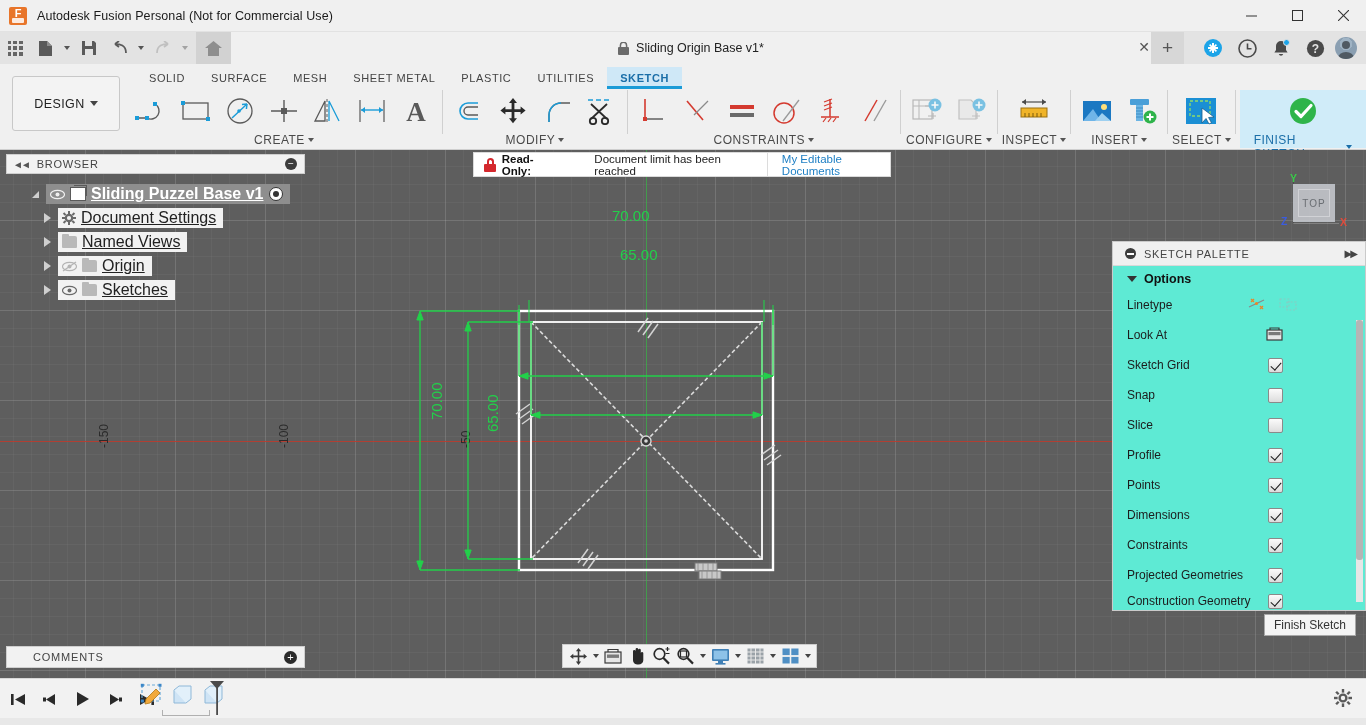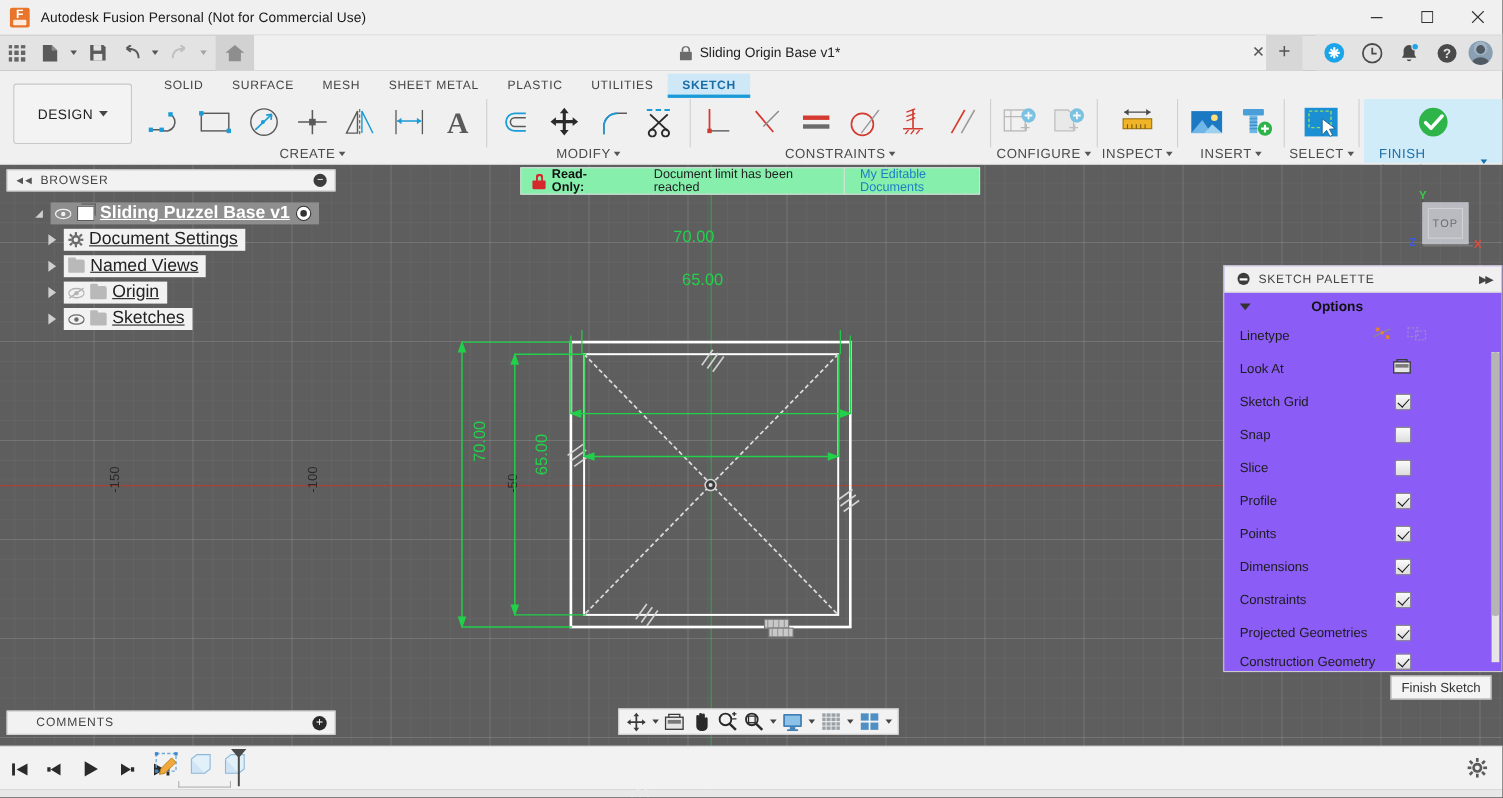--- a/index.html
+++ b/index.html
@@ -158,21 +158,21 @@
     position: absolute; color: #2b2b2b; font-size: 12px;
     transform: rotate(-90deg); transform-origin: left top; white-space: nowrap;
   }
 
   
   .sketch-svg { position: absolute; left: 0; top: 0; width: 1366px; height: 575px; }
 
   
   .readonly {
     position: absolute; left: 473px; top: 2px; height: 25px; width: 418px;
-    background: #86efac; display: flex; align-items: center; font-size: 11.5px;
+    background: #ffffff; display: flex; align-items: center; font-size: 11.5px;
     border: 1px solid #dadada;
   }
   .ro-lock { width: 12px; height: 14px; margin-left: 10px; margin-right: 7px; position: relative; }
   .ro-lock .body { position: absolute; bottom: 0; left: 0; width: 12px; height: 8px; background: #d4282d; border-radius: 1px; }
   .ro-lock .shackle { position: absolute; top: 0; left: 2.5px; width: 7px; height: 7px; border: 2px solid #d4282d; border-bottom: none; border-radius: 4px 4px 0 0; }
   .ro-label { font-weight: bold; color: #111; margin-right: 38px; }
   .ro-msg { color: #222; }
   .ro-sep { width: 1px; height: 25px; background: #dcdcdc; margin-left: 20px; }
   .ro-link { color: #1e7fc4; margin-left: 14px; }
 
@@ -235,35 +235,35 @@
   }
   .cm-title { font-size: 11px; color: #444; letter-spacing: .8px; margin-left: 26px; }
   .cm-plus {
     margin-left: auto; margin-right: 7px; width: 13px; height: 13px; border-radius: 50%;
     background: #2b2b2b; color: #fff; font-size: 11px; line-height: 12px; text-align: center;
   }
 
   
   .palette {
     position: absolute; left: 1112px; top: 241px; width: 254px; height: 370px;
-    background: #8b5cf6; border: 1px solid #cacaca;
+    background: #5eead4; border: 1px solid #cacaca;
   }
   .pal-head {
     height: 24px; background: #f0f0f0; display: flex; align-items: center;
     border-bottom: 1px solid #d9d9d9;
   }
   .pal-dot { width: 11px; height: 11px; border-radius: 50%; background: #3c3c3c; margin-left: 12px; position: relative; }
   .pal-dot::after { content:""; position:absolute; left:2px; top:5px; width:7px; height:1.5px; background:#fff; }
   .pal-title { font-size: 11px; color: #444; letter-spacing: .7px; margin-left: 8px; }
   .pal-expand { margin-left: auto; margin-right: 9px; font-size: 10px; color: #444; letter-spacing: -2px; }
   .pal-section {
     display: flex; align-items: center; gap: 7px; padding: 6px 0 4px 14px;
   }
   .pal-section .cv { border-left: 5px solid transparent; border-right: 5px solid transparent; border-top: 6px solid #333; }
-  .pal-section span { font-size: 12.5px; font-weight: bold; color: #111; margin-left: 48px; }
+  .pal-section span { font-size: 12.5px; font-weight: bold; color: #111; }
   .pal-rows { position: relative; height: 322px; overflow: hidden; }
   .prow { display: flex; align-items: center; height: 30px; padding-left: 14px; }
   .prow .plabel { font-size: 12px; color: #1c1c1c; }
   .prow .pctl { margin-left: auto; margin-right: 82px; display: flex; align-items: center; gap: 13px; }
   .cbox {
     width: 15px; height: 15px; border: 1px solid #8a8a8a; border-radius: 2px;
     background: linear-gradient(#fbfbfb, #dcdcdc); position: relative;
   }
   .cbox.on::after {
     content: ""; position: absolute; left: 4px; top: 1px; width: 5px; height: 9px;

